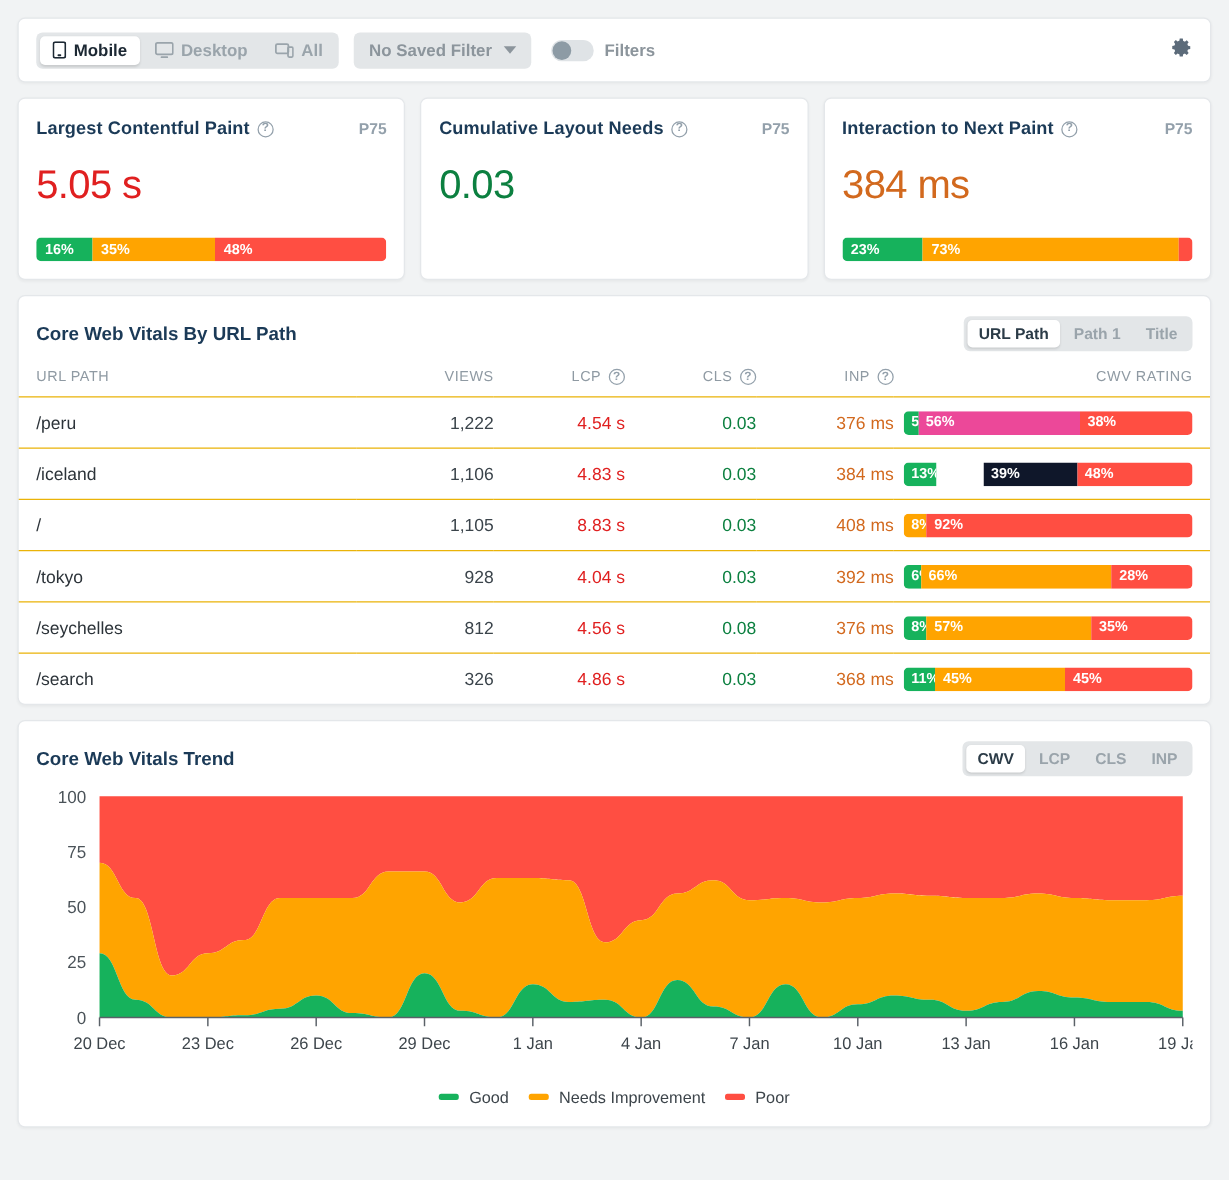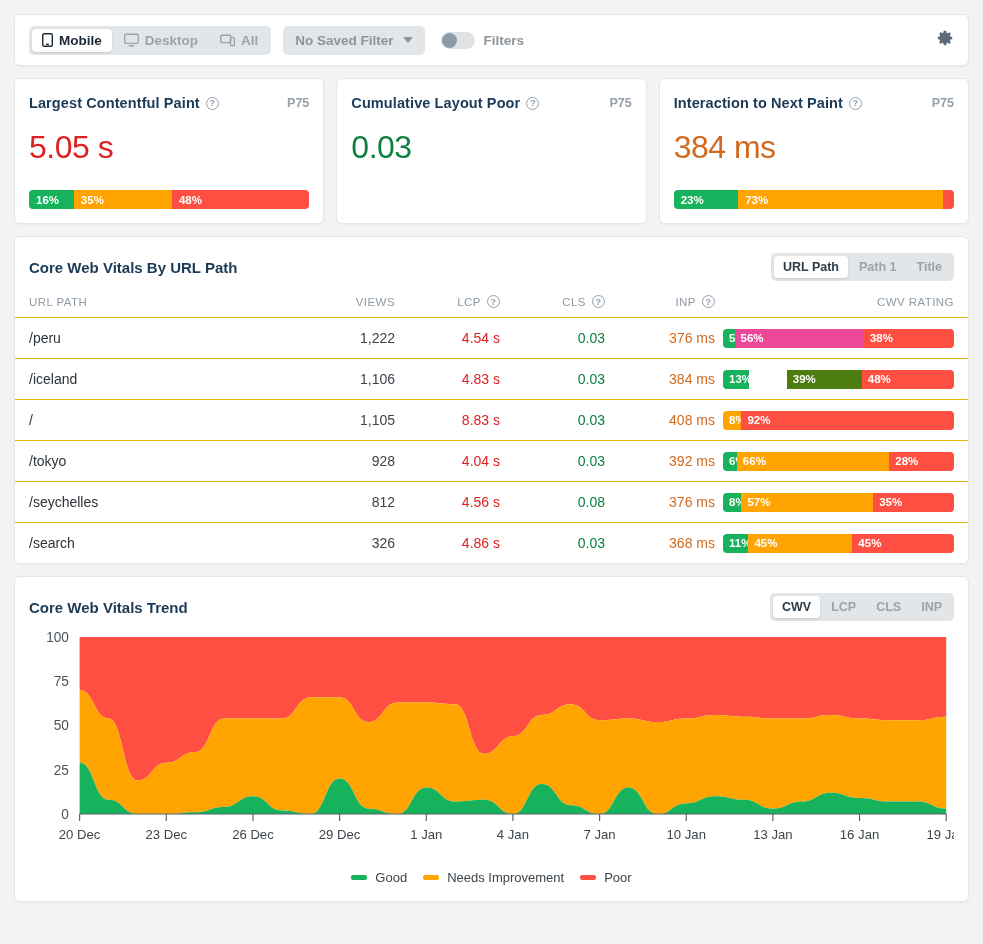--- a/index.html
+++ b/index.html
@@ -185,21 +185,21 @@
       <div class="metric-value" style="color: rgb(224, 32, 32);">5.05 s</div>
       <div class="metric-bar">
           <div class="seg-fill" style="background: rgb(22, 178, 92); width: 16%;">16%</div>
           <div class="seg-fill" style="background: rgb(255, 164, 0); width: 35%;">35%</div>
           <div class="seg-fill" style="background: rgb(255, 78, 66); width: 49%;">48%</div>
         </div>
     </div>
 
     <div class="card metric">
       <div class="metric-head">
-        <span class="metric-title">Cumulative Layout Poor</span>
+        <span class="metric-title">Cumulative Layout Needs</span>
         <span class="help">?</span>
         <span class="p75">P75</span>
       </div>
       <div class="metric-value" style="color: rgb(12, 128, 64);">0.03</div>
     </div>
 
     <div class="card metric">
       <div class="metric-head">
         <span class="metric-title">Interaction to Next Paint</span>
         <span class="help">?</span>
@@ -267,21 +267,21 @@
           </tr>
           <tr>
             <td class="col-url">/iceland</td>
             <td class="col-views">1,106</td>
             <td class="col-lcp" style="color: rgb(224, 32, 32);">4.83 s</td>
             <td class="col-cls" style="color: rgb(12, 128, 64);">0.03</td>
             <td class="col-inp" style="color: rgb(210, 105, 30);">384 ms</td>
             <td class="col-rating">
               <div class="rating-bar">
                 <div class="seg-fill" style="background: rgb(22, 178, 92); width: 13%;">13%</div>
-                <div class="seg-fill" style="background: #4d7c0f; width: 39%; margin-left: 38px;">39%</div>
+                <div class="seg-fill" style="background: #0f172a; width: 39%; margin-left: 38px;">39%</div>
                 <div class="seg-fill" style="background: rgb(255, 78, 66); width: 48%;">48%</div>
               </div>
             </td>
           </tr>
           <tr>
             <td class="col-url">/</td>
             <td class="col-views">1,105</td>
             <td class="col-lcp" style="color: rgb(224, 32, 32);">8.83 s</td>
             <td class="col-cls" style="color: rgb(12, 128, 64);">0.03</td>
             <td class="col-inp" style="color: rgb(210, 105, 30);">408 ms</td>

